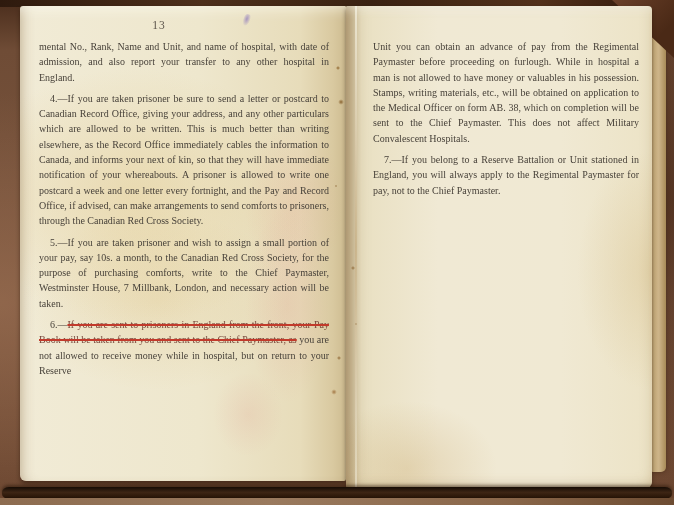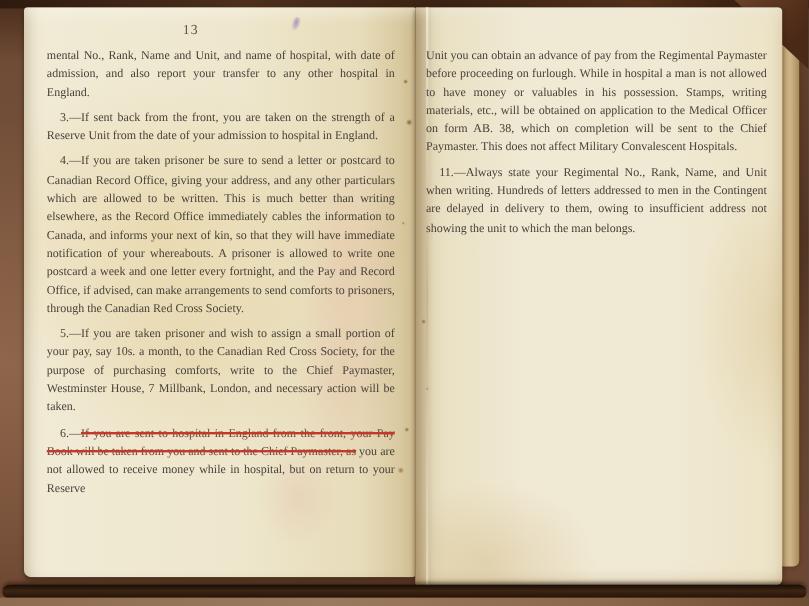--- a/index.html
+++ b/index.html
@@ -85,21 +85,21 @@
   .page-number {
     position:absolute; top:13px; left:0; width:100%;
     text-align:center; font-size:11.5px; color:#5a534a; letter-spacing:1px;
   }
   .page-left .page-number { left:-24px; }
   .page-body {
     position:absolute; top:33px; color:#48423a;
     font-size:10px; line-height:15.3px; text-align:justify;
   }
   .page-left .page-body { left:19px; right:17px; }
-  .page-right .page-body { left:9px; right:13px; }
+  .page-right .page-body { left:27px; right:13px; }
   .page-body p { margin:0 0 6px 0; }
   .page-body p.indent { text-indent:11px; }
   .struck {
     color:#76453a;
     text-decoration:line-through;
     text-decoration-color:#c23a2b;
     text-decoration-thickness:1.5px;
   }
   .ink-stain {
     position:absolute; left:243px; top:14px; width:7px; height:12px;
@@ -113,31 +113,30 @@
 
 <div class="scene">
   <div class="top-strip"></div>
   <div class="edge-strip"></div>
   <div class="corner-leather"></div>
 
   <div class="page page-left">
     <div class="page-number">13</div>
     <div class="page-body">
         <p><span>mental No., Rank, Name and Unit, and name of hospital, with date of admission, and also report your transfer to any other hospital in England.</span></p>
-        <p class="indent"><span>3.—If sent back from the front, you are taken on the strength of a Reserve Unit from the date of your admission to hospital in England.</span></p>
         <p class="indent"><span>4.—If you are taken prisoner be sure to send a letter or postcard to Canadian Record Office, giving your address, and any other particulars which are allowed to be written.  This is much better than writing elsewhere, as the Record Office immediately cables the information to Canada, and informs your next of kin, so that they will have immediate notification of your whereabouts.  A prisoner is allowed to write one postcard a week and one letter every fortnight, and the Pay and Record Office, if advised, can make arrangements to send comforts to prisoners, through the Canadian Red Cross Society.</span></p>
         <p class="indent"><span>5.—If you are taken prisoner and wish to assign a small portion of your pay, say 10s. a month, to the Canadian Red Cross Society, for the purpose of purchasing comforts, write to the Chief Paymaster, Westminster House, 7 Millbank, London, and necessary action will be taken.</span></p>
-        <p class="indent"><span>6.—</span><span class="struck">If you are sent to hospital in England from the front, your Pay Book will be taken from you and sent to the Chief Paymaster, as</span><span> you are not allowed to receive money while in hospital, but on return to your Reserve</span></p>
+        <p class="indent"><span>6.—</span><span class="struck">If you are sent to prisoners in England from the front, your Pay Book will be taken from you and sent to the Chief Paymaster, as</span><span> you are not allowed to receive money while in hospital, but on return to your Reserve</span></p>
       </div>
   </div>
 
   <div class="page page-right">
     <div class="page-body">
         <p><span>Unit you can obtain an advance of pay from the Regimental Paymaster before proceeding on furlough.  While in hospital a man is not allowed to have money or valuables in his possession.  Stamps, writing materials, etc., will be obtained on application to the Medical Officer on form AB. 38, which on completion will be sent to the Chief Paymaster.  This does not affect Military Convalescent Hospitals.</span></p>
-        <p class="indent"><span>11.—Always state your Regimental No., Rank, Name, and Unit when writing.  Hundreds of letters addressed to men in the Contingent are delayed in delivery to them, owing to insufficient address not showing the unit to which the man belongs.</span></p>
+        <p class="indent"><span>7.—If you belong to a Reserve Battalion or Unit stationed in England, you will always apply to the Regimental Paymaster for pay, not to the Chief Paymaster.</span></p>
       </div>
   </div>
 
   <div class="ink-stain"></div>
 
   <div class="bottom-band"></div>
   <div class="below-band"></div>
 </div>
 
 </body></html>

